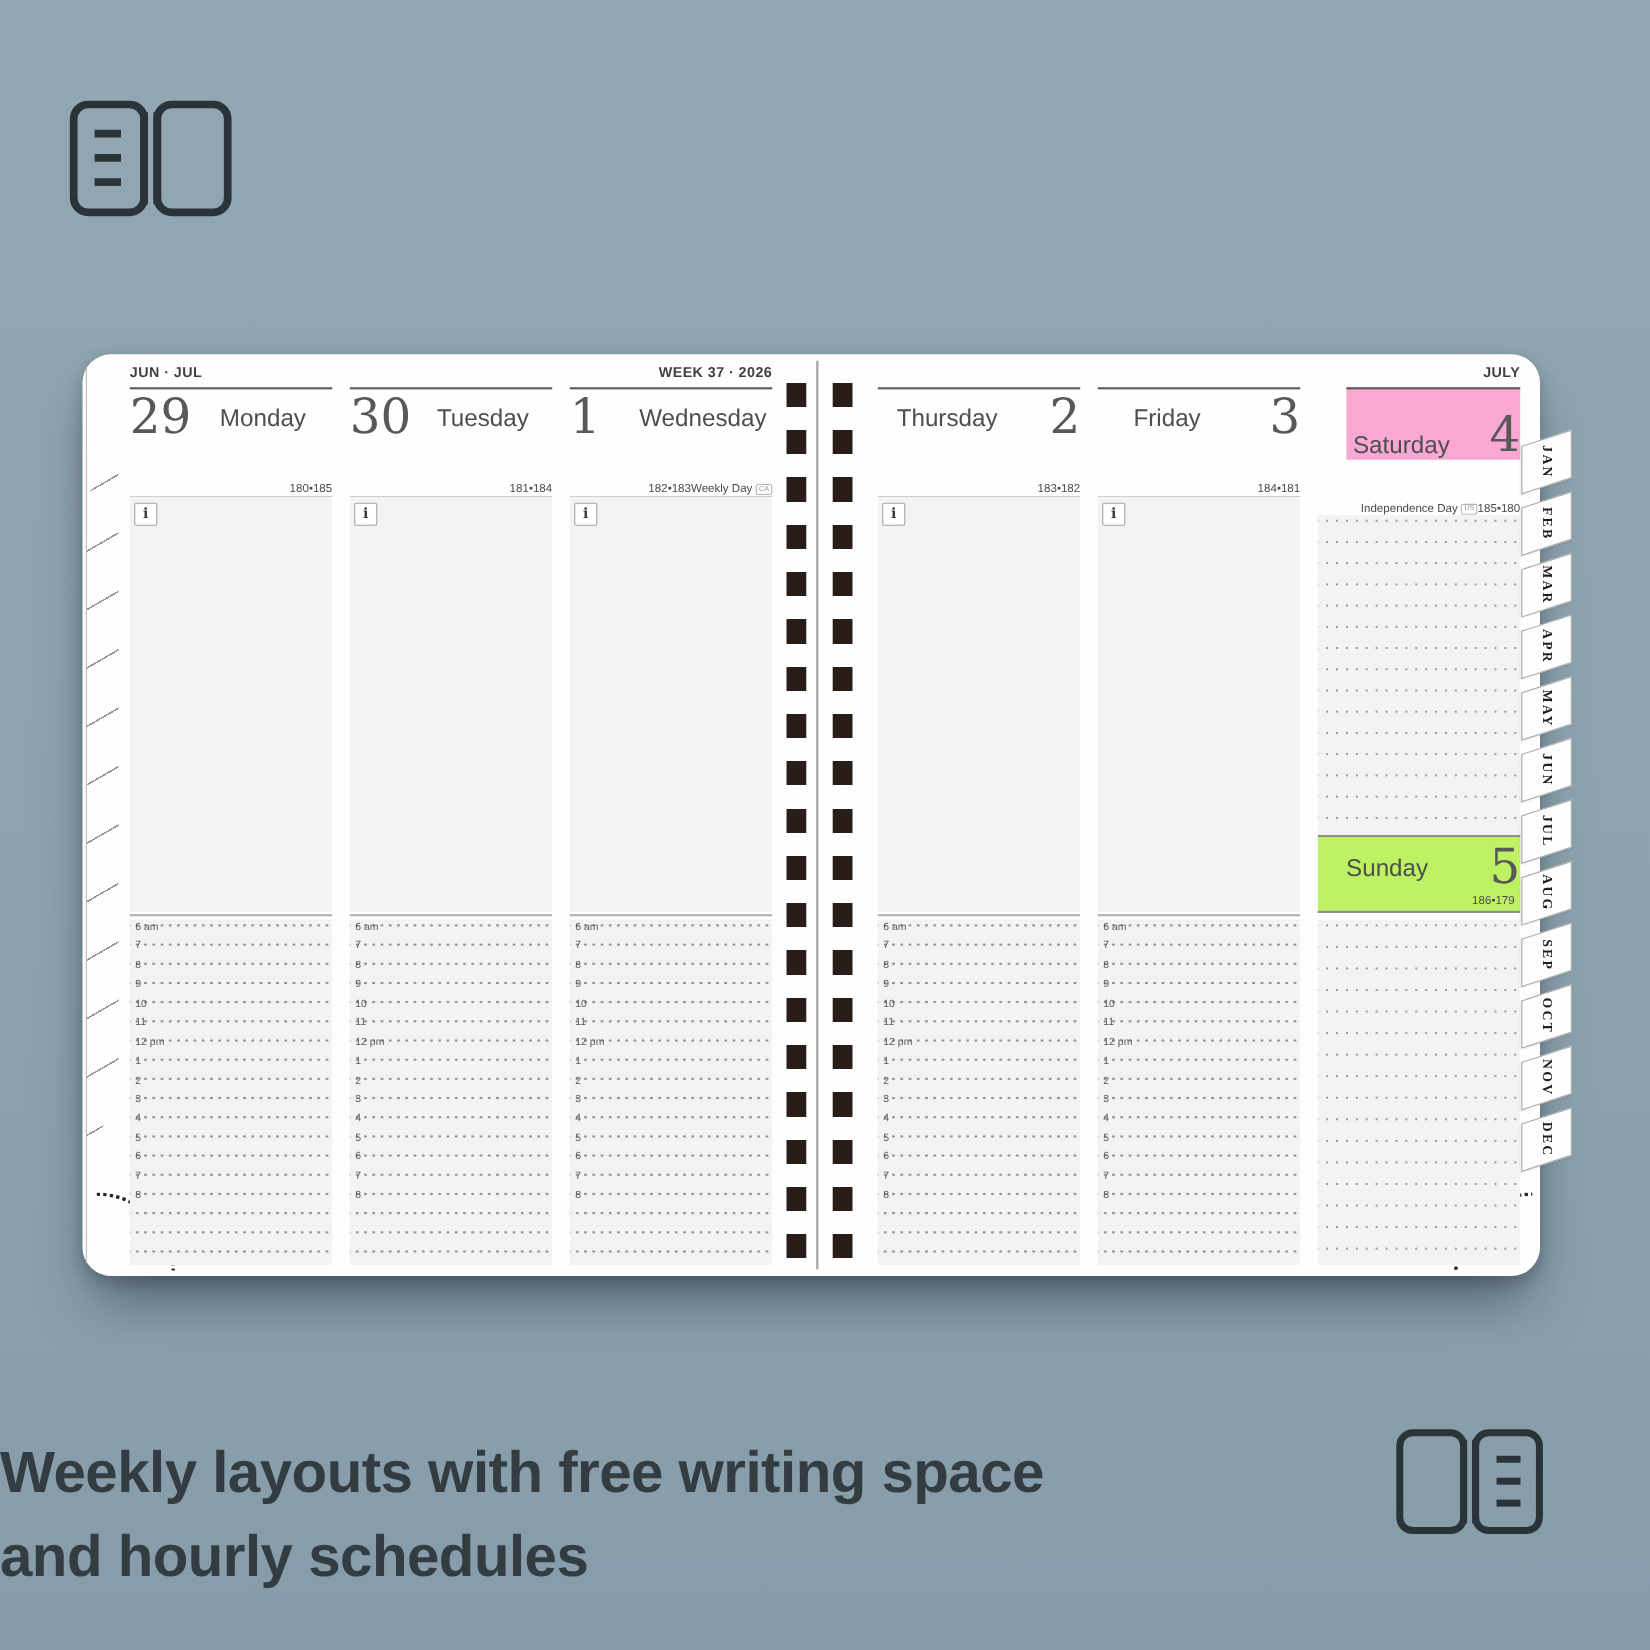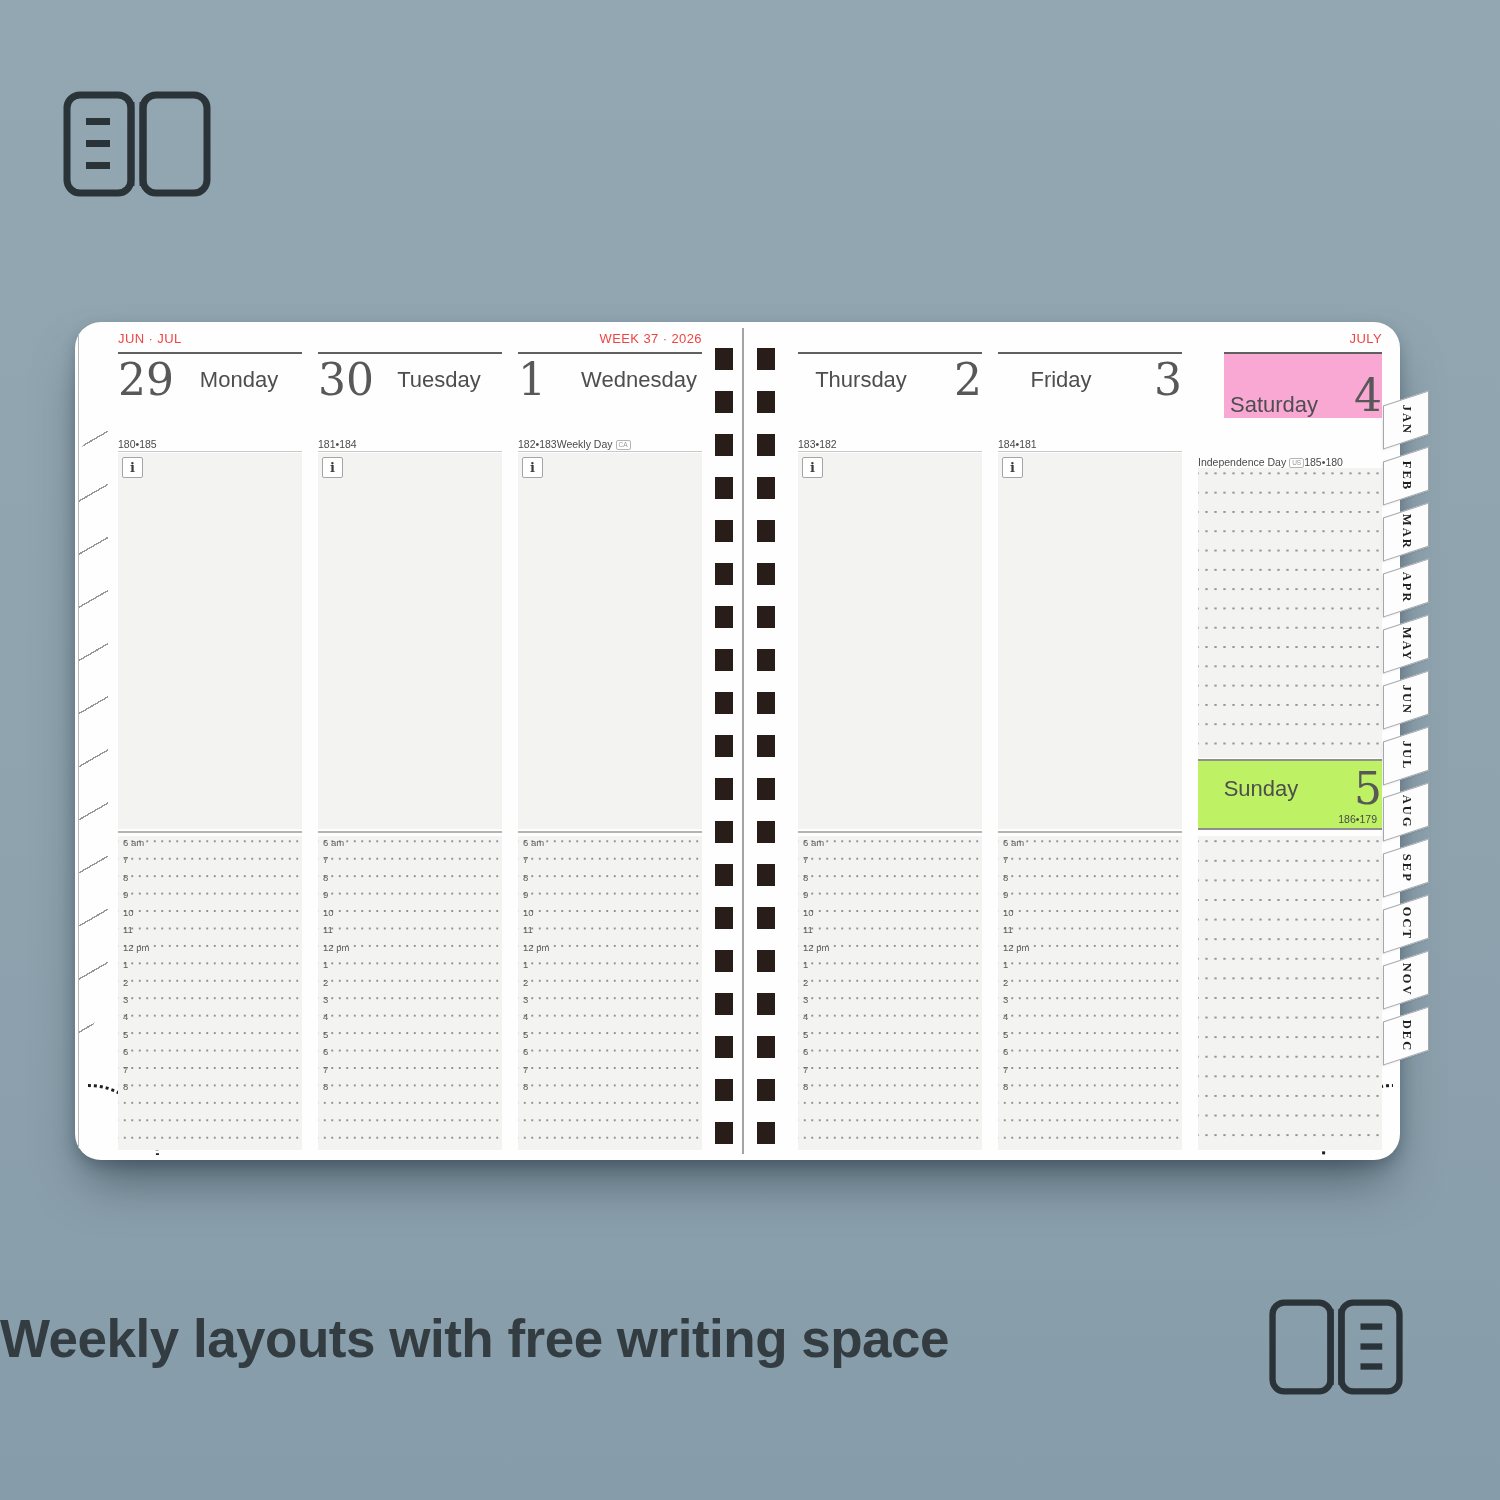--- a/index.html
+++ b/index.html
@@ -14,21 +14,21 @@
   .book-icon{width:150px;height:108px;flex:0 0 auto;}
   .top-title{font-size:56px;font-weight:600;color:#333c40;letter-spacing:-0.5px;white-space:nowrap;}
   
   .bottom-caption{position:absolute;top:1300px;left:0;width:1245px;
     font-size:53px;font-weight:600;color:#333c40;line-height:1.46;letter-spacing:-0.5px;}
   .bottom-icon{position:absolute;left:1268px;top:1295px;width:136px;height:104px;}
   
   .planner{position:absolute;left:75px;top:322px;width:1325px;height:838px;
     background:#fefefe;border-radius:26px;
     box-shadow:0 30px 50px -12px rgba(25,40,52,.55),0 6px 14px rgba(25,40,52,.25);}
-  .page-label{position:absolute;top:9px;font-size:13px;font-weight:normal;color:#ef4444;letter-spacing:.4px;}
+  .page-label{position:absolute;top:9px;font-size:13px;font-weight:bold;color:#404040;letter-spacing:.4px;}
   
   .gutter{position:absolute;left:667px;top:6px;width:2px;height:826px;background:#a3a3a3;}
   .spiral{position:absolute;top:26px;width:18px;height:796px;
     background:repeating-linear-gradient(180deg,#281d18 0 22px,transparent 22px 43px);}
   .spiral.s-left{left:640px;} .spiral.s-right{left:682px;}
   
   .edge-line{position:absolute;left:3px;top:12px;width:1px;height:814px;background:#b8b8b8;}
   .hatch{position:absolute;left:4px;top:72px;width:29px;height:660px;
     background:repeating-linear-gradient(150deg,#979797 0 1.4px,transparent 1.4px 46px);
     clip-path:polygon(0 9%,100% 0%,100% 91%,0 100%);}
@@ -36,21 +36,21 @@
   .arc{position:absolute;width:136px;height:136px;border:3.5px dotted #1f1f1f;border-radius:50%;}
   .arc.bl{left:-58px;top:762px;clip-path:polygon(50% 0,110% 0,110% 50%,50% 50%);}
   .arc.br{left:1247px;top:762px;clip-path:polygon(-10% 0,50% 0,50% 50%,-10% 50%);}
   
   .col{position:absolute;top:30px;width:184px;height:768px;}
   .day-head{border-top:2px solid #606060;height:46px;display:flex;align-items:center;padding-top:3px;box-sizing:content-box;}
   .day-number{font-family:"DejaVu Serif","Liberation Serif",serif;font-size:44px;line-height:44px;color:#585858;width:58px;}
   .col.right .day-number{text-align:right;}
   .day-name{flex:1;text-align:center;font-size:22px;color:#4e4e4e;}
   .day-sub{position:absolute;top:78px;left:0;right:0;height:20px;border-bottom:1px solid #c9c9c9;
-    display:flex;justify-content:flex-start;align-items:flex-end;padding-bottom:1px;
+    display:flex;justify-content:flex-end;align-items:flex-end;padding-bottom:1px;
     font-size:10.5px;color:#4a4a4a;}
   .badge{display:inline-block;font-size:6.5px;line-height:8px;color:#979797;border:1px solid #b5b5b5;
     border-radius:2px;padding:0 2px;background:#fff;vertical-align:1px;margin-left:3px;}
   .free-area{position:absolute;top:101px;left:0;right:0;height:376px;background:#f3f3f1;}
   .i-box{display:inline-block;margin:4px 0 0 4px;width:19px;height:19px;background:#fff;border:1px solid #a5a5a5;
     border-radius:2px;text-align:center;font-family:"DejaVu Serif",serif;font-weight:bold;font-size:13px;
     line-height:19px;color:#3c3c3c;}
   .sep{position:absolute;top:479px;left:0;right:0;height:2px;background:#b4b4b4;}
   .hours{position:absolute;top:484px;left:0;right:0;height:314px;background-color:#f3f3f1;
     background-image:radial-gradient(circle,#8f8f8f 1px,transparent 1.35px);
@@ -327,20 +327,21 @@
       <span class="tab-label">NOV</span>
     </div>
       <div class="tab">
       <span class="tab-label">DEC</span>
     </div>
     </div>
 </div>
 
 <div class="bottom-caption">
   <div>Weekly layouts with free writing space</div>
+  <div>and hourly schedules</div>
 </div>
 <svg class="bottom-icon" viewBox="0 0 150 108">
   <rect class="icon-stroke" x="5" y="5" width="64" height="98" rx="13"></rect>
   <rect class="icon-stroke" x="81" y="5" width="64" height="98" rx="13"></rect>
   <line class="icon-stroke" x1="69" y1="12" x2="69" y2="96"></line>
   <line class="icon-stroke" x1="81" y1="12" x2="81" y2="96"></line>
   <rect class="icon-fill" x="102" y="28" width="24" height="7"></rect>
   <rect class="icon-fill" x="102" y="50" width="24" height="7"></rect>
   <rect class="icon-fill" x="102" y="72" width="24" height="7"></rect>
 </svg>

